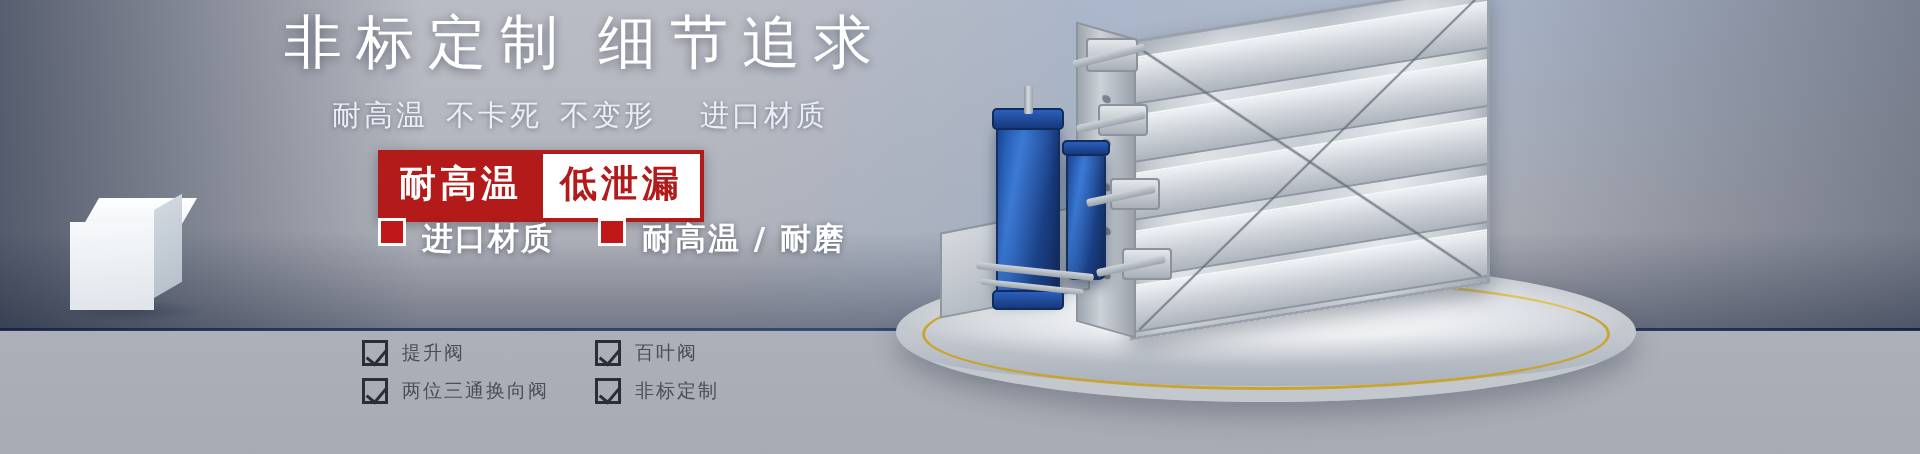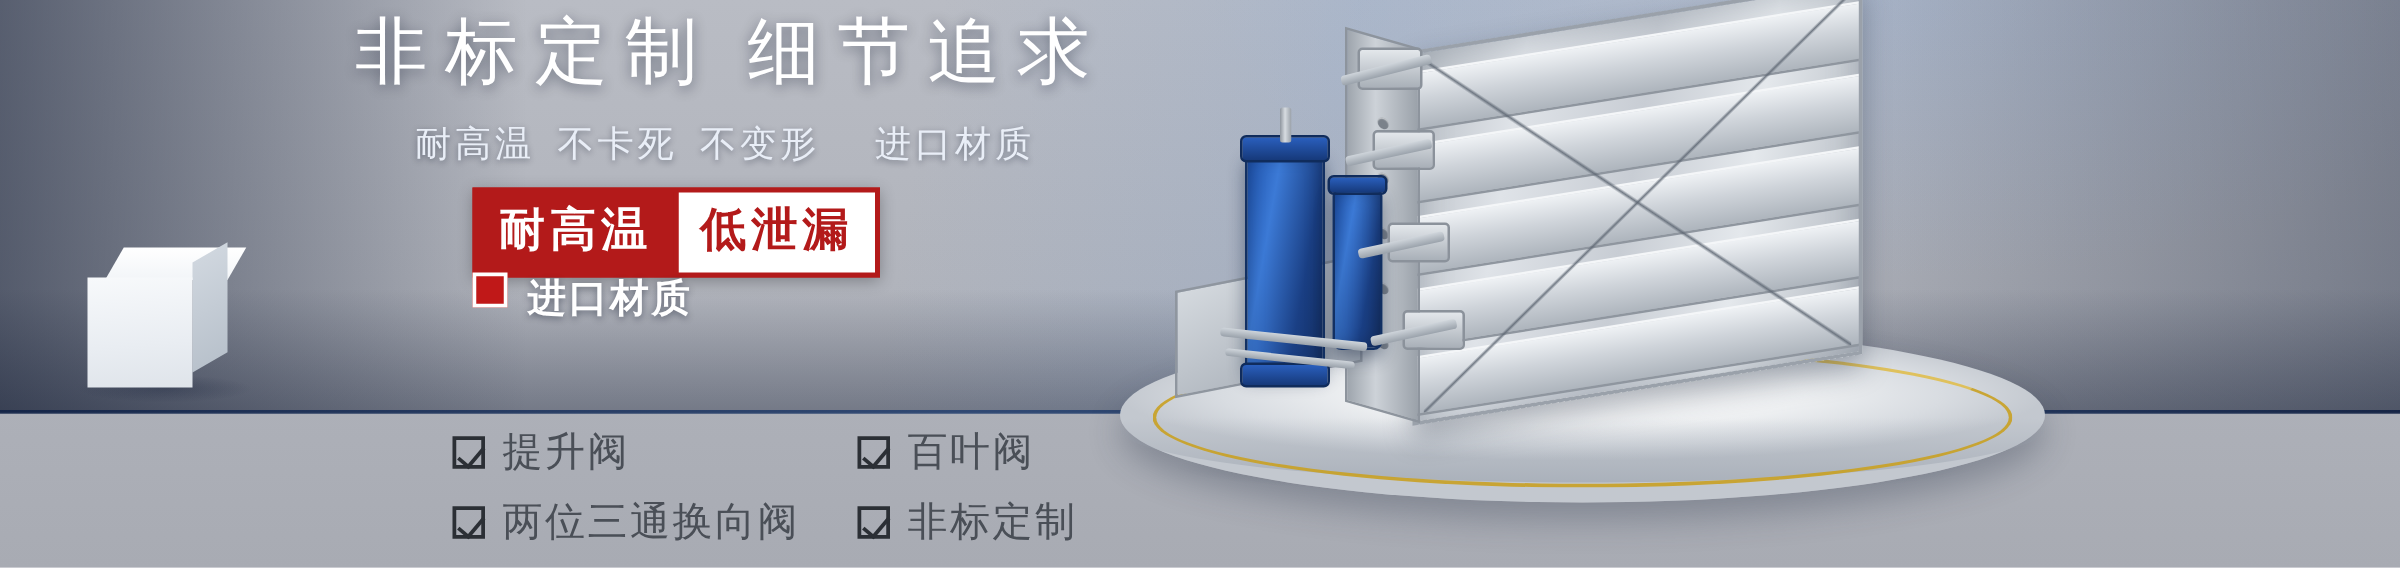--- a/index.html
+++ b/index.html
@@ -156,21 +156,21 @@
   .check .box:after {
     content:"";
     position:absolute; left:6px; top:1px;
     width:9px; height:18px;
     border-right:3px solid #2b2f35;
     border-bottom:3px solid #2b2f35;
     transform:rotate(40deg);
   }
   .check .txt {
     color:#4a4f57;
-    font-size:32px;
+    font-size:19px;
     letter-spacing:2px;
     font-weight:400;
     font-family:"DejaVu Sans","Liberation Sans",sans-serif;
   }
 
   
   .product { position:absolute; left:880px; top:0; width:1040px; height:454px; }
 
   .pedestal {
     position:absolute; left:16px; top:262px; width:740px; height:140px;
@@ -300,20 +300,24 @@
   <div class="tagwrap">
     <div class="tag-red">耐高温</div>
     <div class="tag-white">低泄漏</div>
   </div>
 
   <div class="bullets">
     <div class="bullet">
       <span class="sq"></span>
       <span class="txt">进口材质</span>
     </div>
+    <div class="bullet">
+      <span class="sq"></span>
+      <span class="txt">耐高温 / 耐磨</span>
+    </div>
   </div>
 
   <div class="checklist">
     <div class="check">
       <span class="box"></span>
       <span class="txt">提升阀</span>
     </div>
     <div class="check">
       <span class="box"></span>
       <span class="txt">百叶阀</span>

